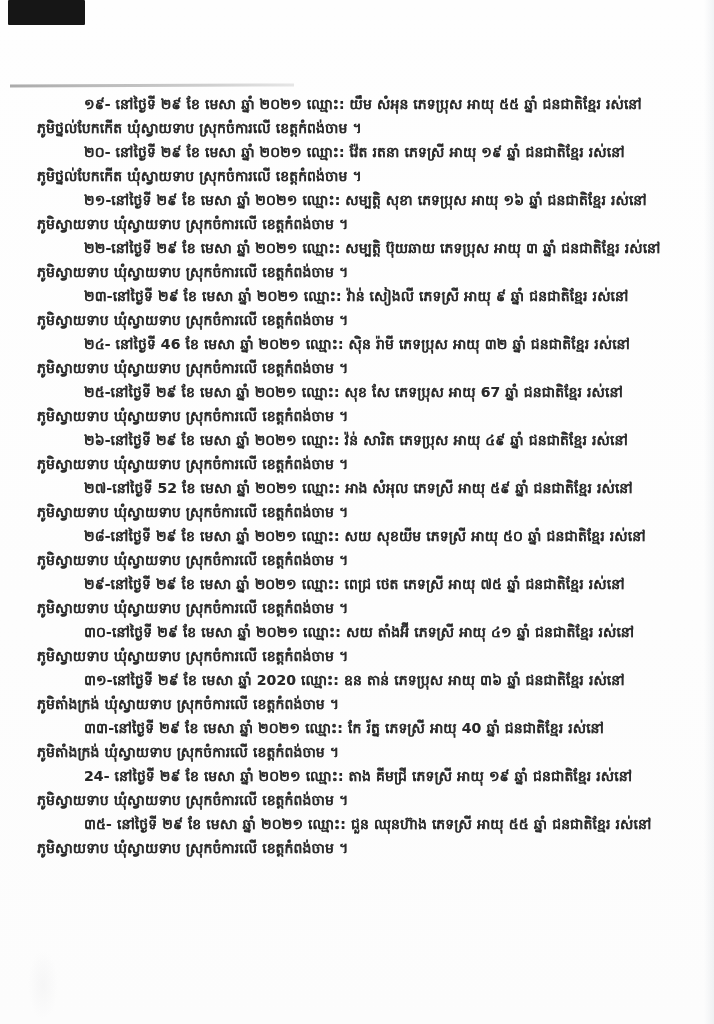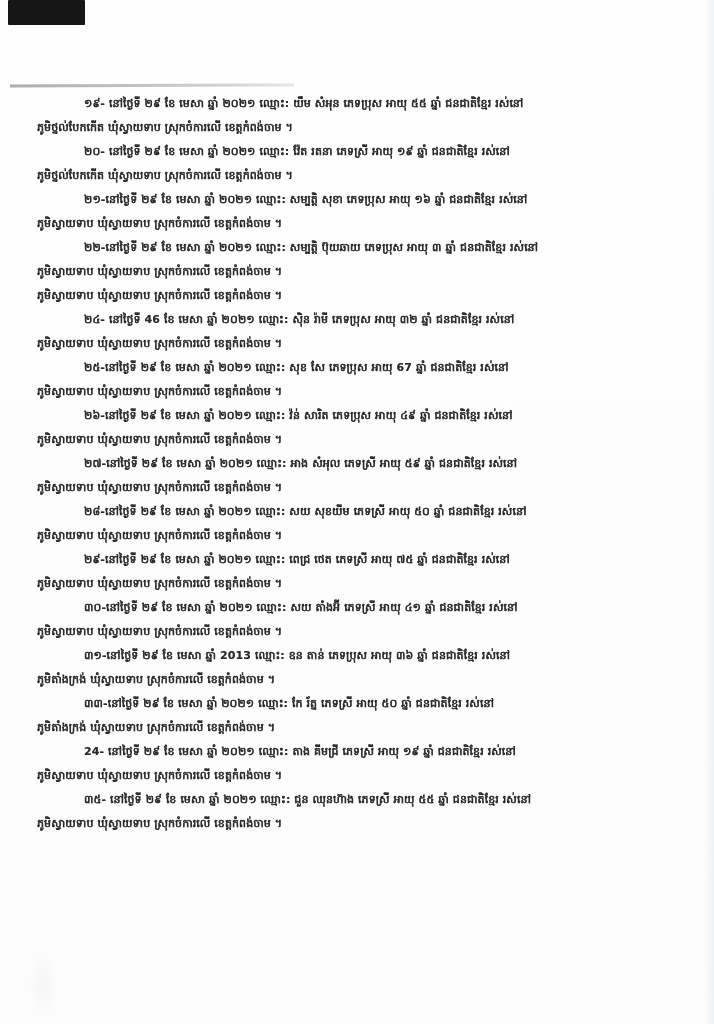--- a/index.html
+++ b/index.html
@@ -32,21 +32,21 @@
     position: absolute; left: 28px; top: 950px; width: 30px; height: 70px;
     background: radial-gradient(ellipse at center, rgba(200,200,205,0.12), rgba(0,0,0,0) 70%);
   }
   
   .content {
     position: absolute; left: 37px; top: 92px; width: 642px;
     color: #292929;
   }
   .entry { margin: 0; }
   .line {
-    font-size: 11px;
+    font-size: 14px;
     font-weight: 700;
     line-height: 24px;
     height: 24px;
     letter-spacing: 0.1px;
     white-space: nowrap;
     color: #2b2b2b;
     text-shadow: 0 0 0.5px rgba(40,40,40,0.55);
   }
   .l1 { padding-left: 47px; }
 </style>
@@ -70,56 +70,57 @@
     </div>
     <div class="entry">
       <div class="line l1">២១-នៅថ្ងៃទី ២៩ ខែ មេសា ឆ្នាំ ២០២១  ឈ្មោះ: សម្បត្តិ សុខា ភេទប្រុស អាយុ ១៦ ឆ្នាំ ជនជាតិខ្មែរ រស់នៅ</div>
       <div class="line l2">ភូមិស្វាយទាប ឃុំស្វាយទាប ស្រុកចំការលើ ខេត្តកំពង់ចាម ។</div>
     </div>
     <div class="entry">
       <div class="line l1">២២-នៅថ្ងៃទី ២៩ ខែ មេសា ឆ្នាំ ២០២១  ឈ្មោះ: សម្បត្តិ ប៊ុយឆាយ ភេទប្រុស អាយុ ៣ ឆ្នាំ ជនជាតិខ្មែរ រស់នៅ</div>
       <div class="line l2">ភូមិស្វាយទាប ឃុំស្វាយទាប ស្រុកចំការលើ ខេត្តកំពង់ចាម ។</div>
     </div>
     <div class="entry">
+      <div class="line l1">២៣-នៅថ្ងៃទី ២៩ ខែ មេសា ឆ្នាំ ២០២១  ឈ្មោះ: វ៉ាន់ សៀងលី ភេទស្រី អាយុ ៩ ឆ្នាំ ជនជាតិខ្មែរ រស់នៅ</div>
       <div class="line l2">ភូមិស្វាយទាប ឃុំស្វាយទាប ស្រុកចំការលើ ខេត្តកំពង់ចាម ។</div>
     </div>
     <div class="entry">
       <div class="line l1">២៤- នៅថ្ងៃទី 46 ខែ មេសា ឆ្នាំ ២០២១  ឈ្មោះ: ស៊ិន រ៉ាមី ភេទប្រុស អាយុ ៣២ ឆ្នាំ ជនជាតិខ្មែរ រស់នៅ</div>
       <div class="line l2">ភូមិស្វាយទាប ឃុំស្វាយទាប ស្រុកចំការលើ ខេត្តកំពង់ចាម ។</div>
     </div>
     <div class="entry">
       <div class="line l1">២៥-នៅថ្ងៃទី ២៩ ខែ មេសា ឆ្នាំ ២០២១  ឈ្មោះ: សុខ សែ ភេទប្រុស អាយុ 67 ឆ្នាំ ជនជាតិខ្មែរ រស់នៅ</div>
       <div class="line l2">ភូមិស្វាយទាប ឃុំស្វាយទាប ស្រុកចំការលើ ខេត្តកំពង់ចាម ។</div>
     </div>
     <div class="entry">
       <div class="line l1">២៦-នៅថ្ងៃទី ២៩ ខែ មេសា ឆ្នាំ ២០២១  ឈ្មោះ: វ៉ន់ សារិត ភេទប្រុស អាយុ ៤៩ ឆ្នាំ ជនជាតិខ្មែរ រស់នៅ</div>
       <div class="line l2">ភូមិស្វាយទាប ឃុំស្វាយទាប ស្រុកចំការលើ ខេត្តកំពង់ចាម ។</div>
     </div>
     <div class="entry">
-      <div class="line l1">២៧-នៅថ្ងៃទី ២៩ ខែ មេសា ឆ្នាំ ២០២១  ឈ្មោះ: អាង សំអុល ភេទស្រី អាយុ ៥៩ ឆ្នាំ ជនជាតិខ្មែរ រស់នៅ</div>
+      <div class="line l1">២៧-នៅថ្ងៃទី 52 ខែ មេសា ឆ្នាំ ២០២១  ឈ្មោះ: អាង សំអុល ភេទស្រី អាយុ ៥៩ ឆ្នាំ ជនជាតិខ្មែរ រស់នៅ</div>
       <div class="line l2">ភូមិស្វាយទាប ឃុំស្វាយទាប ស្រុកចំការលើ ខេត្តកំពង់ចាម ។</div>
     </div>
     <div class="entry">
       <div class="line l1">២៨-នៅថ្ងៃទី ២៩ ខែ មេសា ឆ្នាំ ២០២១  ឈ្មោះ: សយ សុខយីម ភេទស្រី អាយុ ៥០ ឆ្នាំ ជនជាតិខ្មែរ រស់នៅ</div>
       <div class="line l2">ភូមិស្វាយទាប ឃុំស្វាយទាប ស្រុកចំការលើ ខេត្តកំពង់ចាម ។</div>
     </div>
     <div class="entry">
       <div class="line l1">២៩-នៅថ្ងៃទី ២៩ ខែ មេសា ឆ្នាំ ២០២១  ឈ្មោះ: ពេជ្រ ថេត ភេទស្រី អាយុ ៧៥ ឆ្នាំ ជនជាតិខ្មែរ រស់នៅ</div>
       <div class="line l2">ភូមិស្វាយទាប ឃុំស្វាយទាប ស្រុកចំការលើ ខេត្តកំពង់ចាម ។</div>
     </div>
     <div class="entry">
       <div class="line l1">៣០-នៅថ្ងៃទី ២៩ ខែ មេសា ឆ្នាំ ២០២១  ឈ្មោះ: សយ តាំងអ៊ី ភេទស្រី អាយុ ៤១ ឆ្នាំ ជនជាតិខ្មែរ រស់នៅ</div>
       <div class="line l2">ភូមិស្វាយទាប ឃុំស្វាយទាប ស្រុកចំការលើ ខេត្តកំពង់ចាម ។</div>
     </div>
     <div class="entry">
-      <div class="line l1">៣១-នៅថ្ងៃទី ២៩ ខែ មេសា ឆ្នាំ 2013  ឈ្មោះ: ឧន តាន់ ភេទប្រុស អាយុ ៣៦ ឆ្នាំ ជនជាតិខ្មែរ រស់នៅ</div>
+      <div class="line l1">៣១-នៅថ្ងៃទី ២៩ ខែ មេសា ឆ្នាំ 2020  ឈ្មោះ: ឧន តាន់ ភេទប្រុស អាយុ ៣៦ ឆ្នាំ ជនជាតិខ្មែរ រស់នៅ</div>
       <div class="line l2">ភូមិតាំងក្រង់ ឃុំស្វាយទាប ស្រុកចំការលើ ខេត្តកំពង់ចាម ។</div>
     </div>
     <div class="entry">
-      <div class="line l1">៣៣-នៅថ្ងៃទី ២៩ ខែ មេសា ឆ្នាំ ២០២១  ឈ្មោះ: កែ រ័ត្ន ភេទស្រី អាយុ ៥០ ឆ្នាំ ជនជាតិខ្មែរ រស់នៅ</div>
+      <div class="line l1">៣៣-នៅថ្ងៃទី ២៩ ខែ មេសា ឆ្នាំ ២០២១  ឈ្មោះ: កែ រ័ត្ន ភេទស្រី អាយុ 40 ឆ្នាំ ជនជាតិខ្មែរ រស់នៅ</div>
       <div class="line l2">ភូមិតាំងក្រង់ ឃុំស្វាយទាប ស្រុកចំការលើ ខេត្តកំពង់ចាម ។</div>
     </div>
     <div class="entry">
       <div class="line l1">24- នៅថ្ងៃទី ២៩ ខែ មេសា ឆ្នាំ ២០២១  ឈ្មោះ: តាង គីមជ្រី ភេទស្រី អាយុ ១៩ ឆ្នាំ ជនជាតិខ្មែរ រស់នៅ</div>
       <div class="line l2">ភូមិស្វាយទាប ឃុំស្វាយទាប ស្រុកចំការលើ ខេត្តកំពង់ចាម ។</div>
     </div>
     <div class="entry">
       <div class="line l1">៣៥- នៅថ្ងៃទី ២៩ ខែ មេសា ឆ្នាំ ២០២១  ឈ្មោះ: ជួន ឈុនហ៊ាង ភេទស្រី អាយុ ៥៥ ឆ្នាំ ជនជាតិខ្មែរ រស់នៅ</div>
       <div class="line l2">ភូមិស្វាយទាប ឃុំស្វាយទាប ស្រុកចំការលើ ខេត្តកំពង់ចាម ។</div>
     </div>

